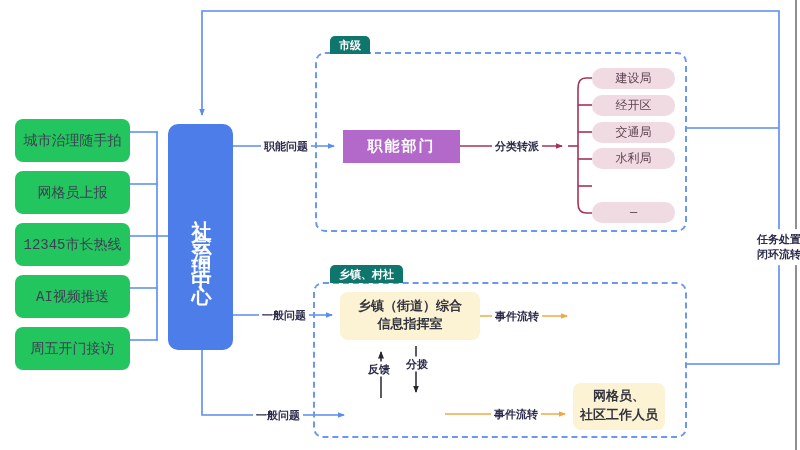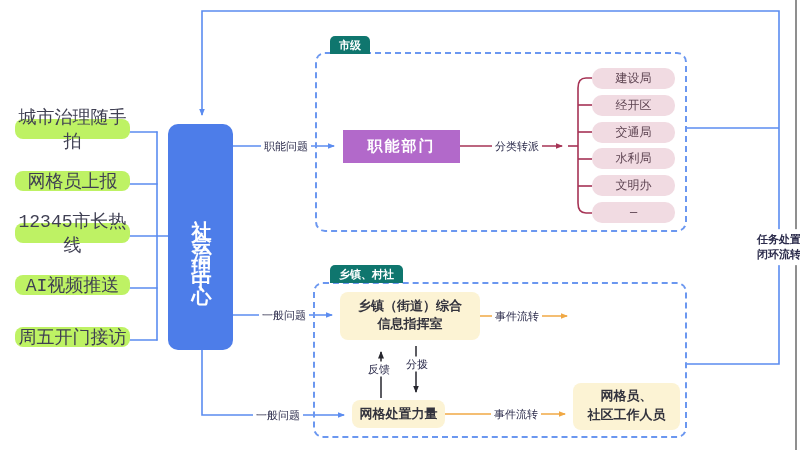--- a/index.html
+++ b/index.html
@@ -3,22 +3,22 @@
 <meta charset="utf-8">
 <style>
   html,body { margin:0; padding:0; background:#fff; }
   .stage { position:relative; width:800px; height:450px; background:#ffffff;
            font-family:"Liberation Sans","DejaVu Sans",sans-serif; overflow:hidden; }
   svg.wires { position:absolute; left:0; top:0; width:800px; height:450px; }
 
   .node { position:absolute; box-sizing:border-box; display:flex; align-items:center;
           justify-content:center; text-align:center;font-family:Liberation Mono, monospace; }
 
-  .input-box { left:15px; width:115px; height:20px; background:#bef264; border-radius:8px;
-               color:#3f3f52; font-size:18px; }
+  .input-box { left:15px; width:115px; height:43px; background:#22c55e; border-radius:8px;
+               color:#3f3f52; font-size:14px; }
   #in1{top:119px} #in2{top:171px} #in3{top:223px} #in4{top:275px} #in5{top:327px}
 
   .center-box { left:168px; top:124px; width:65px; height:226px; background:#4d7de9;
                 border-radius:10px; color:#fff; font-weight:bold; font-size:20px;
                 writing-mode:vertical-rl; text-orientation:upright; letter-spacing:13px;
                 padding-top:10px; }
 
   .dashed-box { position:absolute; border:2px dashed #6b97f0; border-radius:10px; box-sizing:border-box; }
   #city-box { left:315px; top:52px; width:372px; height:180px; }
   #town-box { left:313px; top:282px; width:374px; height:156px; }
@@ -32,24 +32,24 @@
                 border-radius:0; color:#fff; font-weight:bold; font-size:15px; letter-spacing:2px; }
 
   .dept-box { left:592px; width:83px; height:21px; background:#f1dbe2; border-radius:10px;
               color:#5c4250; font-size:12px; }
   #d1{top:68px} #d2{top:95px} #d3{top:122px} #d4{top:148px} #d5{top:175px} #d6{top:202px}
 
   .cream { background:#fcf3d4; border-radius:8px; color:#33333d; font-weight:bold; }
   #cmd-box    { left:340px; top:292px; width:140px; height:48px; font-size:13px; line-height:1.4; flex-direction:column; }
   #law-box    { left:575px; top:302px; width:103px; height:30px; font-size:14px; }
   #grid-box   { left:352px; top:400px; width:93px;  height:28px; font-size:13px; }
-  #worker-box { left:573px; top:383px; width:107px; height:47px; font-size:13px; line-height:1.45; flex-direction:column; }
+  #worker-box { left:573px; top:383px; width:92px; height:47px; font-size:13px; line-height:1.45; flex-direction:column; }
 
   .wire-label { position:absolute; transform:translate(-50%,-50%); background:#fff; padding:0 3px;
-                font-size:11px; font-weight:normal; color:#2c2c4c; white-space:nowrap; z-index:3; }
+                font-size:11px; font-weight:bold; color:#2c2c4c; white-space:nowrap; z-index:3; }
   #lbl-zhineng  { left:286px; top:146px; }
   #lbl-fenlei   { left:517px; top:146px; }
   #lbl-yiban1   { left:284px; top:315px; }
   #lbl-shijian1 { left:517px; top:316px; }
   #lbl-fankui   { left:379px; top:369px; }
   #lbl-fenbo    { left:417px; top:364px; }
   #lbl-yiban2   { left:278px; top:415px; }
   #lbl-shijian2 { left:516px; top:414px; }
 
   .loop-label { position:absolute; left:779px; top:247px; transform:translate(-50%,-50%);
@@ -128,33 +128,31 @@
 
   <div class="dashed-box" id="city-box"></div>
   <div class="tag" id="city-tag">市级</div>
 
   <div class="node purple-box">职能部门</div>
 
   <div class="node dept-box" id="d1">建设局</div>
   <div class="node dept-box" id="d2">经开区</div>
   <div class="node dept-box" id="d3">交通局</div>
   <div class="node dept-box" id="d4">水利局</div>
-  <div class="node dept-box" id="d5">文明办</div>
   <div class="node dept-box" id="d6">—</div>
 
   <div class="dashed-box" id="town-box"></div>
   <div class="tag" id="town-tag">乡镇、村社</div>
 
   <div class="node cream" id="cmd-box">
     <span>乡镇（街道）综合</span>
     <span>信息指挥室</span>
   </div>
 
 
-  <div class="node cream" id="grid-box">网格处置力量</div>
 
   <div class="node cream" id="worker-box">
     <span>网格员、</span>
     <span>社区工作人员</span>
   </div>
 
   <span class="wire-label" id="lbl-zhineng">职能问题</span>
   <span class="wire-label" id="lbl-fenlei">分类转派</span>
   <span class="wire-label" id="lbl-yiban1">一般问题</span>
   <span class="wire-label" id="lbl-shijian1">事件流转</span>

